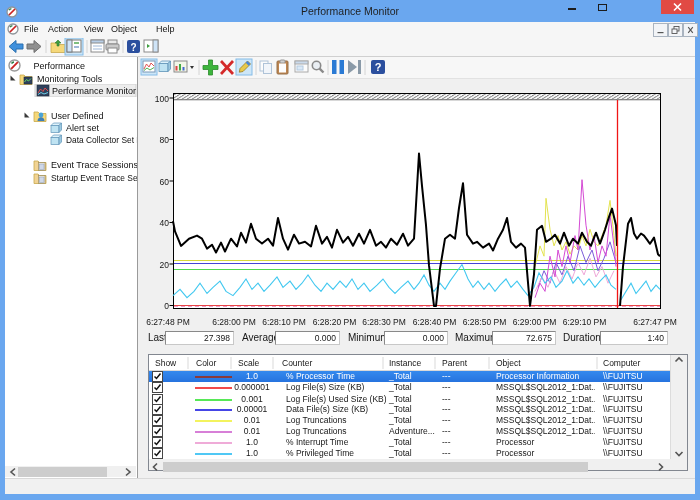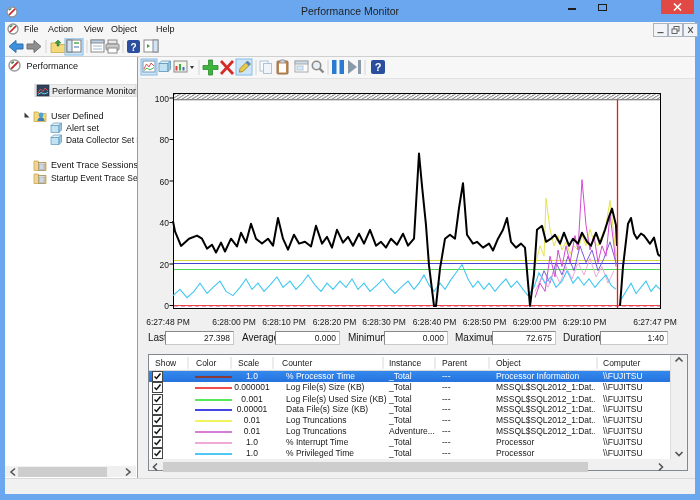--- a/index.html
+++ b/index.html
@@ -126,21 +126,31 @@
   </svg>
 </div>
 <div class="abs" id="lpanel">
 
   <div class="tree-row" style="top:2px;left:3px">
     <svg width="13" height="13" style="vertical-align:-3px">
         <circle cx="6.5" cy="6.5" r="5.5" fill="#fff" stroke="#9a9a9a" stroke-width="1.4"></circle>
         <line x1="3.2" y1="9.8" x2="9.8" y2="3.2" stroke="#cc2222" stroke-width="1.8"></line>
         <path d="M3.5 4.5 A4 4 0 0 1 6 3" stroke="#2a7d46" stroke-width="1.5" fill="none"></path>
       </svg>
-    <span style="margin-left:3px">Performance</span></div>
+    <span style="margin-left:10px">Performance</span></div>
+  <div class="tree-row" style="top:15px;left:0">
+    <svg width="132" height="13">
+      <path d="M5.5 3.5 l5 5 l-5 0 z" fill="#3a3a3a"></path>
+      <g transform="translate(15,1)">
+          <path d="M0 2 h4 l1.5 1.5 H12 v8 H0 z" fill="#f5d87a" stroke="#c8a84b" stroke-width="0.8"></path>
+          <rect x="4" y="4" width="8" height="7" fill="#30415c" stroke="#1d2b3f" stroke-width="0.6"></rect>
+          <polyline points="4.5,9 6.5,6.5 8.5,8 11,5.5" stroke="#62d862" stroke-width="1" fill="none"></polyline>
+        </g>
+      <text x="32" y="9.5" font-size="9" fill="#111">Monitoring Tools</text>
+      </svg></div>
   <div class="tree-row" style="top:27px;left:0">
     <svg width="132" height="13">
       <rect x="30" y="0" width="101" height="13" fill="#ededed" stroke="#cfcfcf" stroke-width="1"></rect>
       <g transform="translate(32,1)">
           <rect x="0" y="0" width="12" height="11" fill="#30415c" stroke="#1d2b3f" stroke-width="0.6"></rect>
           <polyline points="1,8 3.5,4 6,6.5 8,3 11,6" stroke="#e05050" stroke-width="1" fill="none"></polyline>
           <polyline points="1,9.5 4,7.5 7,9 11,7.5" stroke="#6fd0e8" stroke-width="1" fill="none"></polyline>
         </g>
       <text x="47" y="9.5" font-size="9" fill="#111">Performance Monitor</text>
       </svg></div>

